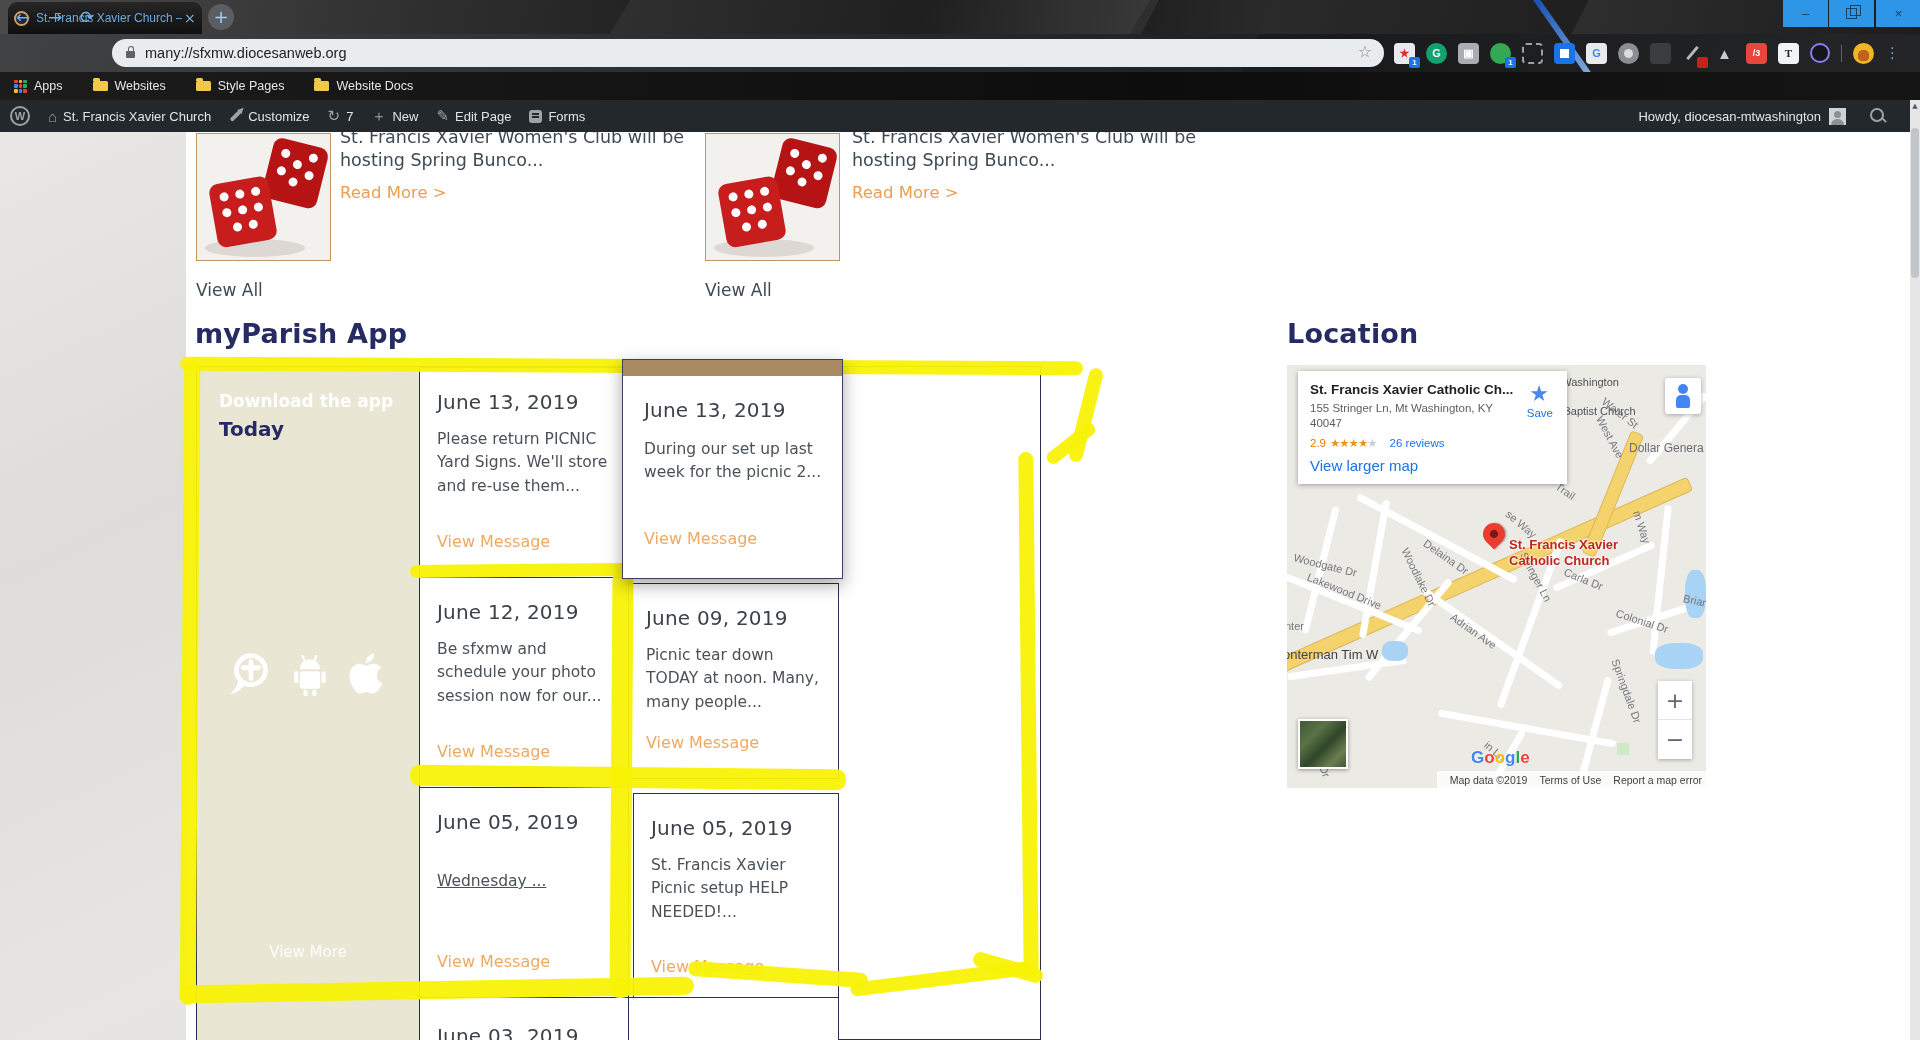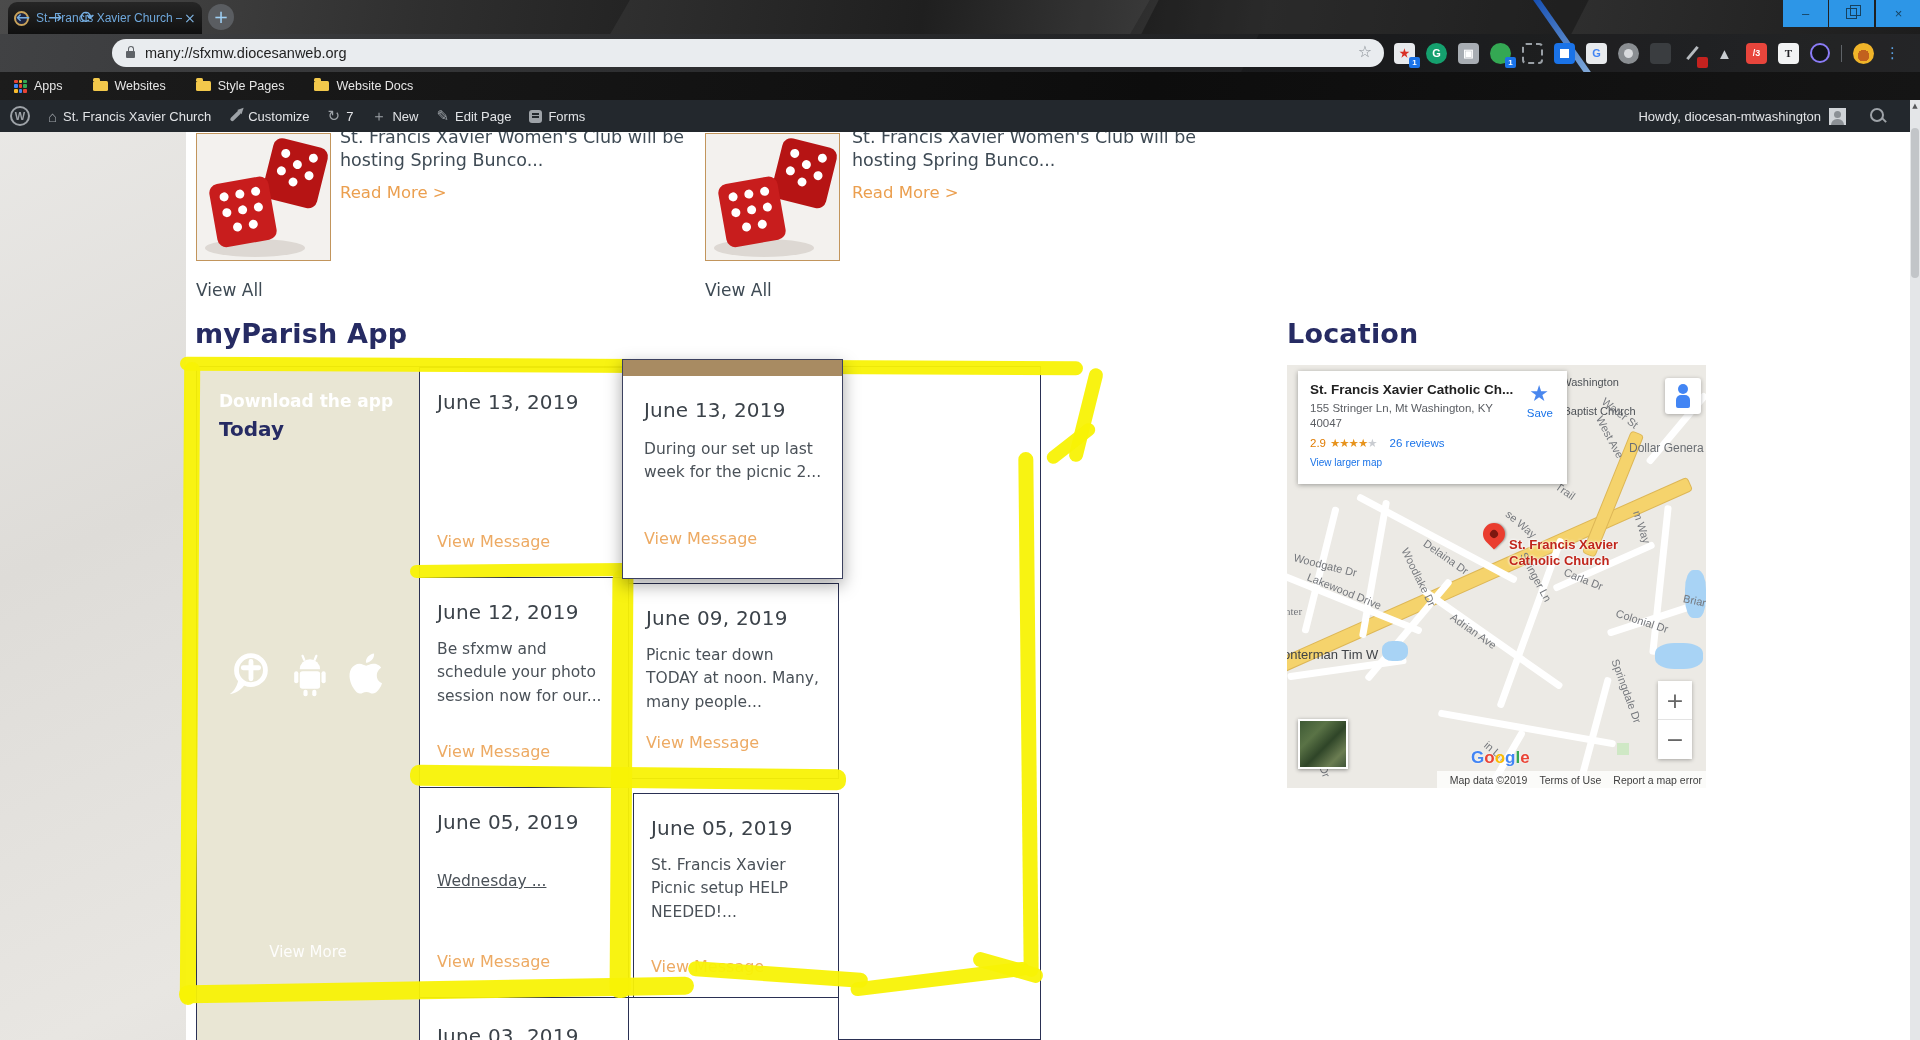--- a/index.html
+++ b/index.html
@@ -89,21 +89,21 @@
   .map{position:absolute;left:1287px;top:365px;width:419px;height:423px;background:#eceae5;overflow:hidden;}
   .road{position:absolute;background:#fff;border-radius:3px;}
   .yroad{position:absolute;background:#f5d36c;box-shadow:0 0 0 1px #ddb757;border-radius:3px;}
   .pond{position:absolute;background:#a8d3f5;border-radius:40%;}
   .maplabel{position:absolute;font-size:11px;color:#75787d;white-space:nowrap;font-family:"Liberation Sans",sans-serif;}
   .infocard{position:absolute;left:11px;top:6px;width:269px;height:113px;background:#fff;box-shadow:0 1px 5px rgba(0,0,0,.35);
             z-index:20;padding:11px 12px;box-sizing:border-box;font-family:"Liberation Sans",sans-serif;}
   .ictitle{font-size:13.5px;font-weight:bold;color:#212121;}
   .icaddr{font-size:11.5px;color:#5b5e63;line-height:1.3;margin-top:4px;width:200px;}
   .icrating{margin-top:5px;font-size:11.5px;display:flex;align-items:center;gap:4px;}
-  .iclink{font-size:10px;color:#1a73e8;margin-top:7px;}
+  .iclink{font-size:15px;color:#1a73e8;margin-top:7px;}
   .savestar{position:absolute;right:18px;top:10px;color:#4a87ee;font-size:22px;text-align:center;}
   .savetxt{position:absolute;right:14px;top:36px;color:#1a73e8;font-size:11.5px;}
   .pegman{position:absolute;left:378px;top:13px;width:36px;height:36px;background:#fff;border-radius:3px;box-shadow:0 1px 4px rgba(0,0,0,.3);z-index:20;}
   .pegman::before{content:"";position:absolute;left:13px;top:6px;width:10px;height:10px;border-radius:50%;background:#4285f4;}
   .pegman::after{content:"";position:absolute;left:11px;top:17px;width:14px;height:13px;border-radius:5px 5px 2px 2px;background:#4285f4;}
   .zoomctl{position:absolute;left:371px;top:316px;width:34px;height:78px;background:#fff;box-shadow:0 1px 4px rgba(0,0,0,.3);z-index:20;}
   .zoomctl div{width:34px;height:39px;display:flex;align-items:center;justify-content:center;font-size:22px;color:#666;}
   .zoomctl div:first-child{border-bottom:1px solid #e3e3e3;box-sizing:border-box;}
   .satthumb{position:absolute;left:11px;top:354px;width:50px;height:50px;border:2px solid #fff;box-shadow:0 1px 4px rgba(0,0,0,.4);
             background:linear-gradient(135deg,#3e5a35 0%,#5a7346 30%,#2f4528 55%,#6b7d52 80%,#41553a 100%);z-index:20;box-sizing:border-box;}
@@ -337,20 +337,21 @@
         <svg width="50" height="54" viewBox="0 0 24 24" fill="#fff">
             <path d="M16.7 12.8c0-2.5 2-3.7 2.1-3.8-1.1-1.7-2.9-1.9-3.5-1.9-1.5-.2-2.9.9-3.7.9-.8 0-1.9-.9-3.2-.9-1.6 0-3.1 1-4 2.4-1.7 2.9-.4 7.2 1.2 9.5.8 1.2 1.8 2.5 3 2.4 1.2 0 1.7-.8 3.1-.8s1.9.8 3.2.8c1.3 0 2.2-1.2 3-2.3.9-1.3 1.3-2.6 1.3-2.7-.1-.1-2.5-1-2.5-3.6z"></path>
             <path d="M14.4 5.2c.7-.8 1.1-1.9 1-3.1-1 0-2.2.7-2.9 1.5-.6.7-1.2 1.9-1 3 1.1.1 2.2-.6 2.9-1.4z"></path>
           </svg>
       </div>
       <div class="mp-more">View More</div>
     </div>
 
     <div class="card" style="left:222px;top:0;width:210px;height:211px;">
       <div class="cdate">June 13, 2019</div>
+      <div class="ctext">Please return PICNIC Yard Signs. We'll store and re-use them...</div>
       <div class="clink">View Message</div>
     </div>
     <div class="card" style="left:222px;top:210px;width:210px;height:211px;">
       <div class="cdate">June 12, 2019</div>
       <div class="ctext">Be sfxmw and schedule your photo session now for our...</div>
       <div class="clink">View Message</div>
     </div>
     <div class="card" style="left:222px;top:420px;width:210px;height:211px;">
       <div class="cdate">June 05, 2019</div>
       <div class="ctext" style="top:82px;text-decoration:underline;">Wednesday ...</div>
@@ -428,21 +429,21 @@
     <span class="maplabel" style="left:338px;top:156px;transform:rotate(72deg);">m Way</span>
     <span class="maplabel" style="left:133px;top:186px;transform:rotate(35deg);">Delaina Dr</span>
     <span class="maplabel" style="left:6px;top:194px;transform:rotate(14deg);">Woodgate Dr</span>
     <span class="maplabel" style="left:18px;top:220px;transform:rotate(22deg);">Lakewood Drive</span>
     <span class="maplabel" style="left:100px;top:206px;transform:rotate(64deg);">Woodlake Dr</span>
     <span class="maplabel" style="left:222px;top:206px;transform:rotate(62deg);">Stringer Ln</span>
     <span class="maplabel" style="left:276px;top:208px;transform:rotate(22deg);">Carla Dr</span>
     <span class="maplabel" style="left:396px;top:230px;transform:rotate(12deg);">Briarc</span>
     <span class="maplabel" style="left:328px;top:250px;transform:rotate(18deg);">Colonial Dr</span>
     <span class="maplabel" style="left:160px;top:260px;transform:rotate(35deg);">Adrian Ave</span>
-    <span class="maplabel" style="left:-2px;top:240px;font-family:Liberation Serif, serif;">nter</span>
+    <span class="maplabel" style="left:-2px;top:255px;">nter</span>
     <span class="maplabel" style="left:-4px;top:282px;font-size:13px;color:#3f4246;">onterman Tim W</span>
     <span class="maplabel" style="left:306px;top:320px;transform:rotate(70deg);">Springdale Dr</span>
     <span class="maplabel" style="left:26px;top:396px;transform:rotate(70deg);">d Dr</span>
     <span class="maplabel" style="left:196px;top:380px;transform:rotate(40deg);">in Ln</span>
 
     <div class="pin"></div>
     <div class="markerlabel" style="left:222px;top:172px;">St. Francis Xavier</div>
     <div class="markerlabel" style="left:222px;top:188px;">Catholic Church</div>
 
     <div class="infocard">

